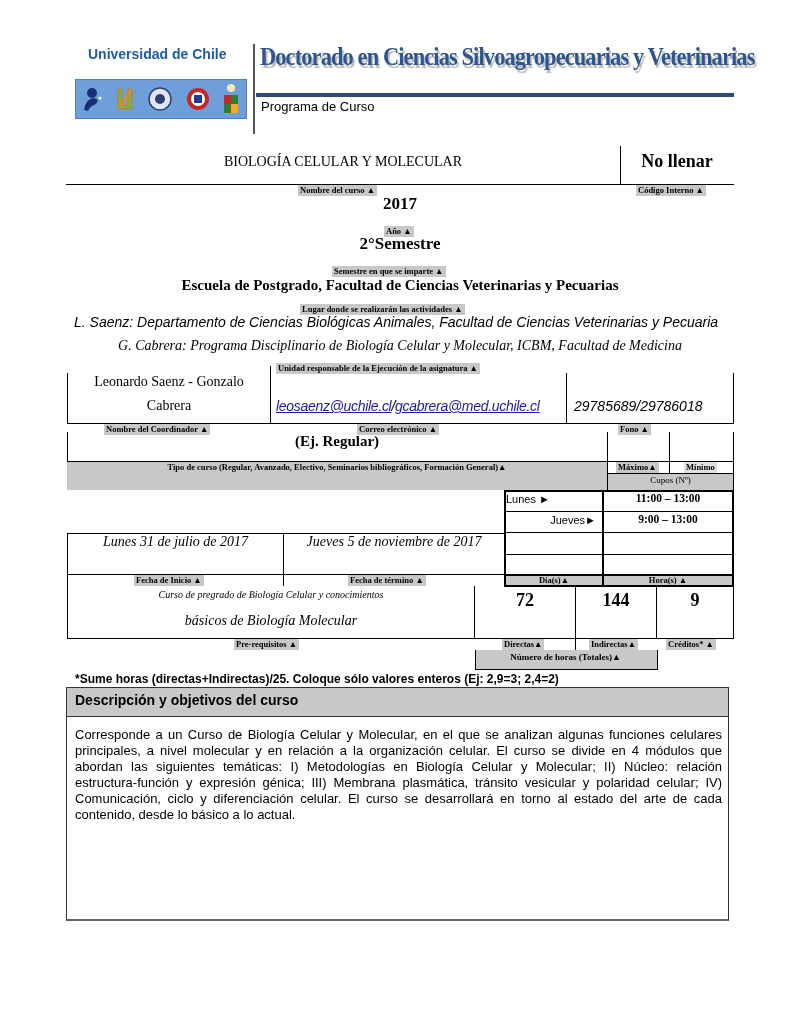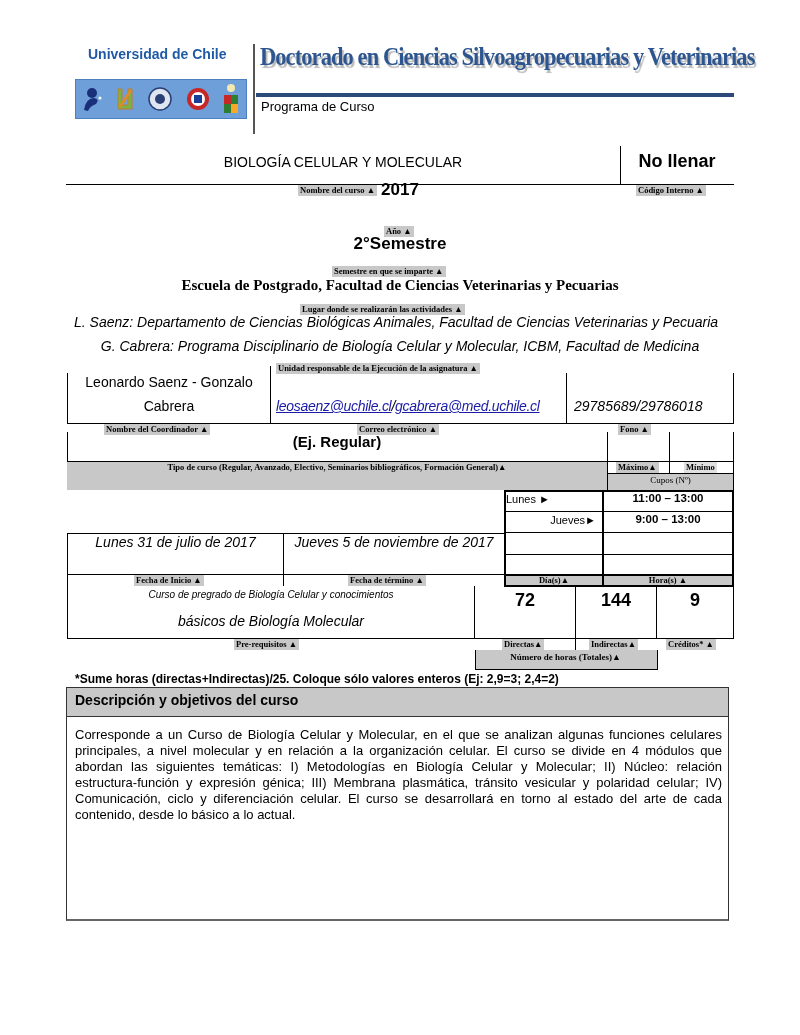--- a/index.html
+++ b/index.html
@@ -1,19 +1,19 @@
 <!DOCTYPE html>
 <html><head>
 <meta charset="utf-8">
 <style>
   html, body { margin:0; padding:0; background:#fff; }
   body { width:800px; height:1035px; position:relative; overflow:hidden; font-family:"Liberation Sans", sans-serif; color:#000; }
   .abs { position:absolute; }
   .lbl { font-family:"Liberation Serif", serif; font-size:8.5px; font-weight:bold; background:#c8c8c8; padding:0 2px; white-space:nowrap; line-height:11px; }
-  .center { text-align:center; }
+  .center { text-align:center;font-family:Liberation Serif, serif; }
   .hline { position:absolute; background:#000; height:1px; }
   .vline { position:absolute; background:#000; width:1px; }
   .thick-h { position:absolute; background:#000; height:2px; }
   .thick-v { position:absolute; background:#000; width:2px; }
   .grey { position:absolute; background:#c8c8c8; }
   .ital { font-style:italic; }
   a.email { color:#1a1aa6; text-decoration:underline; }
 </style>
 </head>
 <body>
@@ -61,21 +61,21 @@
 <div class="abs" style="left:256px; top:93px; width:478px; height:4px; background:#2b4a78;"></div>
 <div class="abs" style="left:261px; top:99px; font-size:13px;">Programa de Curso</div>
 
 <div class="abs center" style="left:66px; top:154px; width:554px; font-size:14px;">BIOLOGÍA CELULAR Y MOLECULAR</div>
 <div class="vline" style="left:620px; top:146px; height:38px;"></div>
 <div class="abs center" style="left:622px; top:151px; width:110px; font-size:18px; font-weight:bold;">No llenar</div>
 <div class="hline" style="left:66px; top:184px; width:668px;"></div>
 <div class="abs lbl" style="left:298px; top:185px;">Nombre del curso ▲</div>
 <div class="abs lbl" style="left:636px; top:185px;">Código Interno ▲</div>
 
-<div class="abs center" style="left:300px; top:180px; width:200px; font-size:17px; font-weight:bold;">2017</div>
+<div class="abs center" style="left:300px; top:194px; width:200px; font-size:17px; font-weight:bold;">2017</div>
 <div class="abs lbl" style="left:384px; top:226px;">Año ▲</div>
 
 <div class="abs center" style="left:300px; top:234px; width:200px; font-size:17px; font-weight:bold;">2°Semestre</div>
 <div class="abs lbl" style="left:332px; top:266px;">Semestre en que se imparte ▲</div>
 
 <div class="abs center" style="left:66px; top:277px; width:668px; font-family:'Liberation Serif', serif; font-size:15px; font-weight:bold;">Escuela de Postgrado, Facultad de Ciencias Veterinarias y Pecuarias</div>
 <div class="abs lbl" style="left:300px; top:304px;">Lugar donde se realizarán las actividades ▲</div>
 
 <div class="abs ital" style="left:74px; top:314px; width:662px; font-size:14px; white-space:nowrap; overflow:hidden;">L. Saenz: Departamento de Ciencias Biológicas Animales, Facultad de Ciencias Veterinarias y Pecuaria</div>
 <div class="abs ital center" style="left:66px; top:338px; width:668px; font-size:14px; white-space:nowrap;">G. Cabrera: Programa Disciplinario de Biología Celular y Molecular, ICBM, Facultad de Medicina</div>

